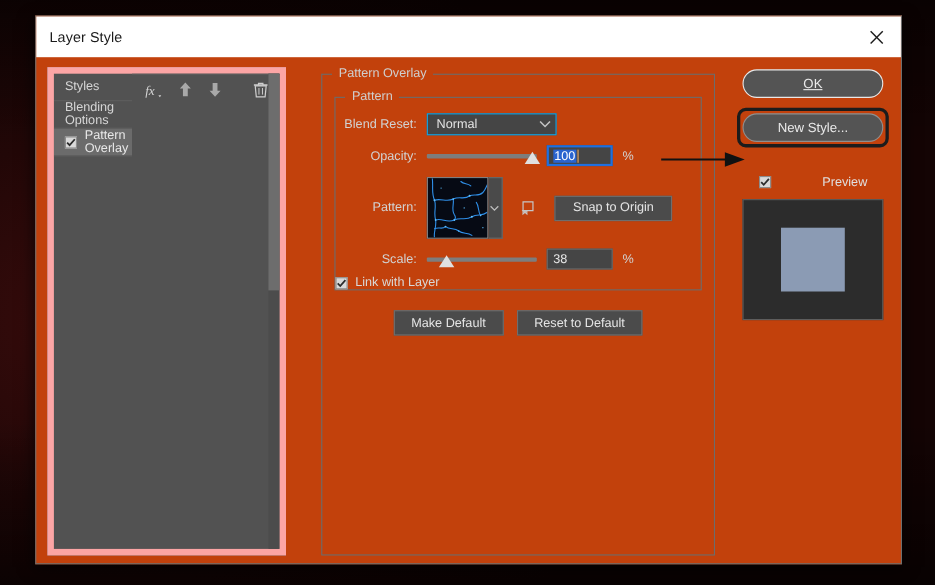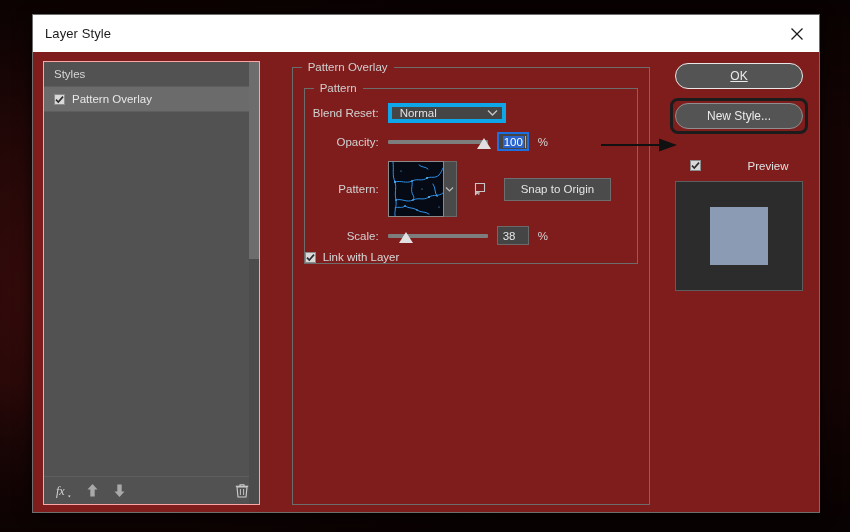--- a/index.html
+++ b/index.html
@@ -24,21 +24,21 @@
     content:"";
     position:absolute; inset:0;
     background: linear-gradient(180deg, rgba(0,0,0,.55) 0%, rgba(0,0,0,0) 25%, rgba(0,0,0,0) 72%, rgba(0,0,0,.6) 100%);
   }
 
   
   .dialog {
     position: absolute;
     left: 32px; top: 14px;
     width: 788px; height: 499px;
-    background: #7f1d1d;
+    background: #c2410c;
     border: 1px solid #6e6e6e;
     box-shadow: 0 3px 14px rgba(0,0,0,.75);
     display: flex;
     flex-direction: column;
   }
   .titlebar {
     height: 37px;
     background: #ffffff;
     display: flex;
     align-items: center;
@@ -63,23 +63,23 @@
     display: flex;
     padding: 9px 10px 10px 10px;
     gap: 0;
     position: relative;
   }
 
   
   .styles-panel {
     width: 226px;
     background: #525252;
-    border: 1px solid #fca5a5;
-    display: flex;
-    flex-direction: column;
+    border: 6px solid #fca5a5;
+    display: flex;
+    flex-direction: row;
     position: relative;
   }
   .styles-list {
     flex: 1 1 auto;
     overflow: hidden;
   }
   .style-item {
     height: 25px;
     display: flex;
     align-items: center;
@@ -161,21 +161,21 @@
     font-size: 11.5px;
     color: #d2d2d2;
     padding-right: 9px;
     flex: 0 0 auto;
   }
 
   
   .select {
     width: 118px; height: 20px;
     background: #454545;
-    border: 4px solid #0ea5e9;
+    border: 1px solid #0ea5e9;
     display: flex;
     align-items: center;
     justify-content: space-between;
     padding: 0 4px 0 8px;
     font-size: 11.5px;
     color: #e2e2e2;
     cursor: pointer;
     gap: 35px;
   }
   .select .chev { display:flex; }
@@ -197,21 +197,21 @@
   .slider .knob {
     position: absolute;
     top: 5px;
     width: 0; height: 0;
     border-left: 7px solid transparent;
     border-right: 7px solid transparent;
     border-bottom: 11px solid #e0e0e0;
     cursor: pointer;
   }
   .numfield {
-    width: 32px; height: 19px;
+    width: 60px; height: 19px;
     background: #454545;
     border: 1px solid #6a6a6a;
     font-size: 11.5px;
     color: #e6e6e6;
     display: flex;
     align-items: center;
     padding-left: 5px;
     margin-left: 9px;
     cursor: text;
     position: relative;
@@ -416,20 +416,23 @@
 
   <div class="body-area">
 
     <div class="styles-panel">
       <div class="styles-list">
 
         <div class="style-item">
           <span>Styles</span>
         </div>
 
+        <div class="style-item">
+          <span>Blending Options</span>
+        </div>
 
 
         <div class="style-item selected">
           <span class="chk">
             <svg width="9" height="9" viewBox="0 0 9 9" aria-hidden="true">
               <path d="M1 4.6 L3.3 7 L8 1.6" fill="none" stroke="#2b2b2b" stroke-width="1.6"></path>
             </svg>
           </span>
           <span>Pattern Overlay</span>
         </div>
@@ -565,20 +568,24 @@
           <div class="checkline">
             <span class="chk">
               <svg width="9" height="9" viewBox="0 0 9 9" aria-hidden="true">
                 <path d="M1 4.6 L3.3 7 L8 1.6" fill="none" stroke="#2b2b2b" stroke-width="1.6"></path>
               </svg>
             </span>
             <span>Link with Layer</span>
           </div>
         </fieldset>
 
+        <div class="default-row">
+          <button class="btn">Make Default</button>
+          <button class="btn">Reset to Default</button>
+        </div>
       </fieldset>
     </div>
 
     <div class="right-col">
       <div class="pill primary">OK</div>
 
       <div class="newstyle-wrap">
         <div class="pill">New Style...</div>
       </div>
 

